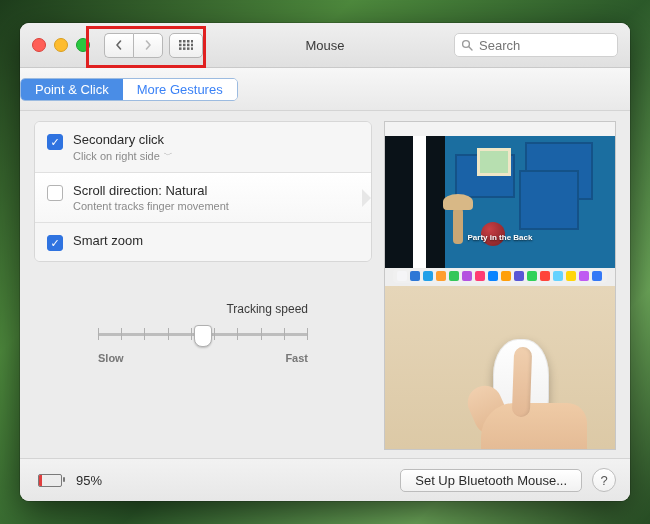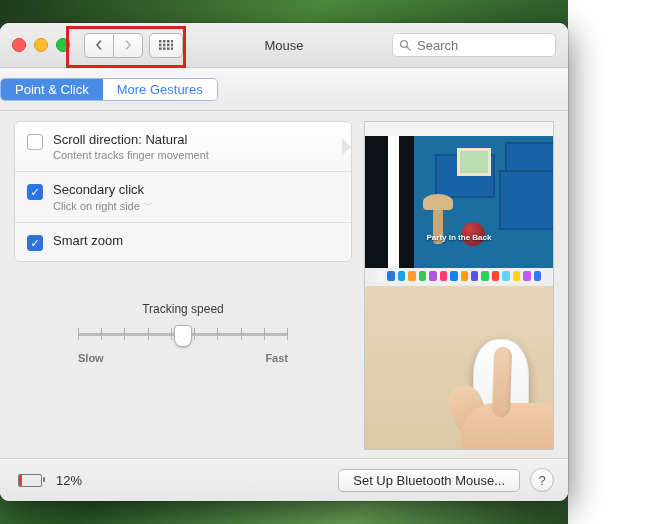--- a/index.html
+++ b/index.html
@@ -6,21 +6,21 @@
     margin: 0;
     padding: 0;
     width: 650px;
     height: 524px;
     overflow: hidden;
     font-family: -apple-system, "Helvetica Neue", Arial, sans-serif;
     font-size: 13px;
     color: #2b2b2b;
   }
   .desktop {
-    width: 568px;
+    width: 650px;
     height: 524px;
     background: linear-gradient(135deg, #1e3d1c 0%, #4e8a3d 30%, #2c5a2a 55%, #6da85a 80%, #274d24 100%);
     display: flex;
     align-items: center;
     justify-content: center;
   }
   .window {
     width: 610px;
     height: 478px;
     border-radius: 9px;
@@ -185,21 +185,21 @@
     line-height:1;
   }
   .opt-text .t-title { font-size:13px; color:#2b2b2b; display:flex; align-items:center; gap:4px;}
   .opt-text .t-sub   { font-size:11px; color:#8a8a8a; margin-top:2px; display:flex; align-items:center; gap:4px;}
   .mini-chev { font-size:9px; color:#8a8a8a;}
 
   .tracking {
     margin-top:40px;
     align-self:center;
     width:210px;
-    text-align:center;
+    text-align:right;
   }
   .tracking .t-label { font-size:12px; color:#3a3a3a; margin-bottom:6px; }
   .slider {
     position:relative;
     height:26px;
   }
   .slider-track {
     position:absolute; left:0; right:0; top:11px;
     height:3px;
     background:#bdbdbd; border-radius:2px;
@@ -442,36 +442,36 @@
         <button class="seg-item active">Point &amp; Click</button>
         <button class="seg-item">More Gestures</button>
       </div>
     </div>
 
     <div class="body">
 
       <div class="left-col">
         <div class="option-list">
 
-          <div class="option-row selected">
-            <div class="chk"></div>
-            <div class="opt-text">
-              <div class="t-title">Scroll direction: Natural</div>
-              <div class="t-sub">Content tracks finger movement</div>
-            </div>
-          </div>
-
           <div class="option-row">
             <div class="chk checked"></div>
             <div class="opt-text">
               <div class="t-title">Secondary click</div>
               <div class="t-sub">
                 <span>Click on right side</span>
                 <span class="mini-chev">﹀</span>
               </div>
+            </div>
+          </div>
+
+          <div class="option-row selected">
+            <div class="chk"></div>
+            <div class="opt-text">
+              <div class="t-title">Scroll direction: Natural</div>
+              <div class="t-sub">Content tracks finger movement</div>
             </div>
           </div>
 
           <div class="option-row">
             <div class="chk checked"></div>
             <div class="opt-text">
               <div class="t-title">Smart zoom</div>
             </div>
           </div>
 
@@ -547,20 +547,20 @@
           </div>
         </div>
       </div>
 
     </div>
 
     <div class="footer">
       <span class="battery-icon">
           <span class="battery-fill"></span>
         </span>
-      <span>12%</span>
+      <span>95%</span>
 
       <button class="ft-btn">Set Up Bluetooth Mouse...</button>
       <div class="help-btn">?</div>
     </div>
 
   </div>
 </div>
 
 </body></html>

